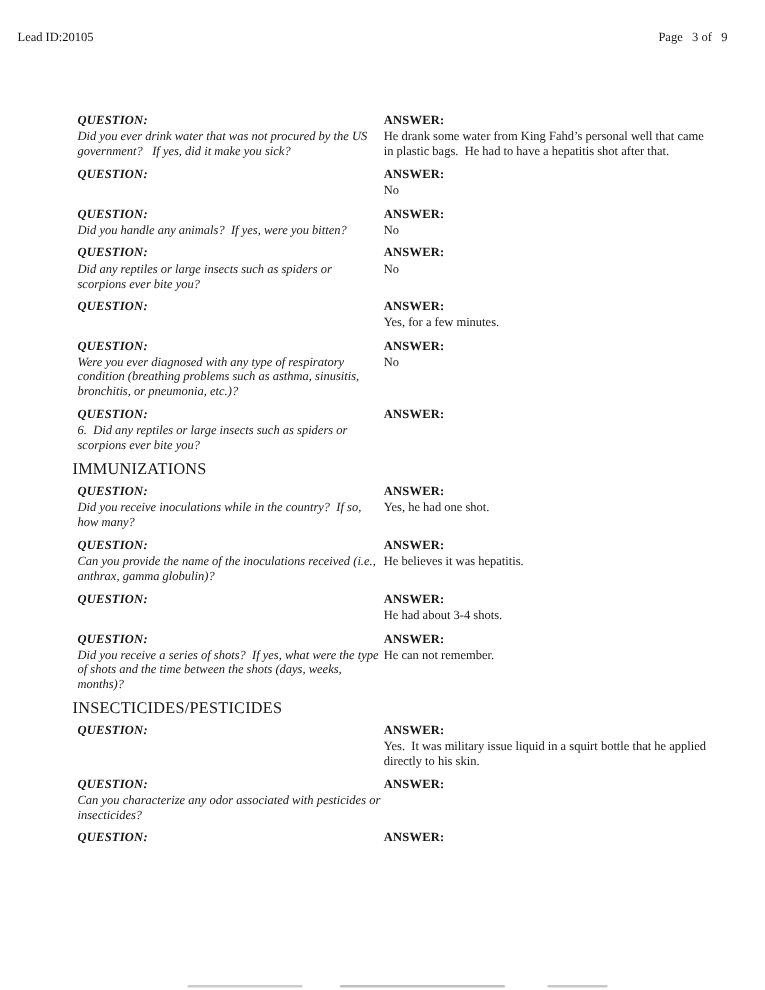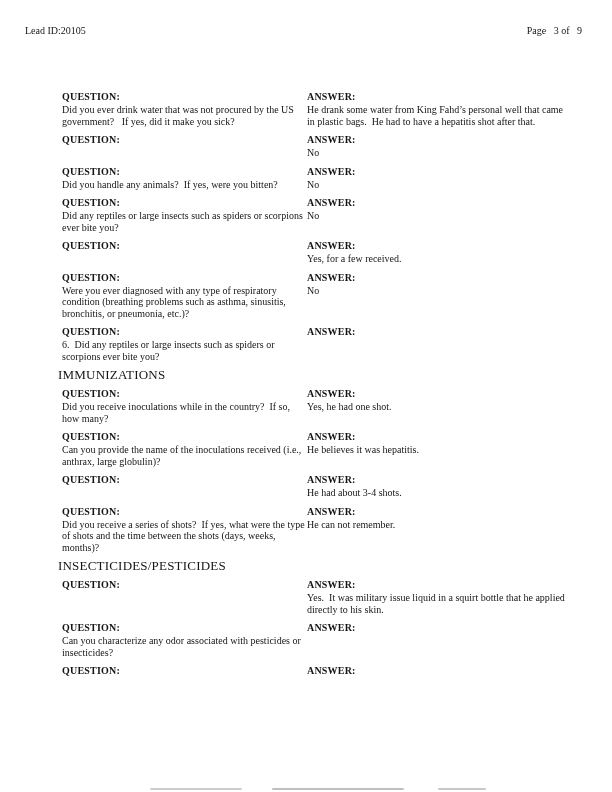--- a/index.html
+++ b/index.html
@@ -11,21 +11,21 @@
     width: 612px;
     height: 792px;
     position: relative;
     overflow: hidden;
     font-family: "Liberation Serif", "DejaVu Serif", serif;
     color: #151515;
   }
   .page-header {
     position: absolute;
     top: 25px;
-    left: 25px;
+    left: 14px;
     right: 30px;
     display: flex;
     justify-content: space-between;
     font-size: 10px;
     line-height: 12px;
   }
   .page-header .pageinfo {
     white-space: pre;
   }
   .content {
@@ -34,20 +34,21 @@
     left: 62px;
     right: 47px;
   }
   .qa-row {
     display: flex;
     margin-bottom: 6px;
   }
   .q-cell {
     flex: 0 0 243px;
     padding-right: 2px;
+    font-style: italic;
   }
   .a-cell {
     flex: 1;
     min-width: 0;
   }
   .qa-label {
     font-weight: bold;
     font-size: 10px;
     line-height: 14px;
     letter-spacing: 0.2px;
@@ -132,21 +133,21 @@
       <div class="qa-text a-text">No</div>
     </div>
   </div>
 
   <div class="qa-row">
     <div class="q-cell">
       <div class="qa-label q-label">QUESTION:</div>
     </div>
     <div class="a-cell">
       <div class="qa-label a-label">ANSWER:</div>
-      <div class="qa-text a-text">Yes, for a few received.</div>
+      <div class="qa-text a-text">Yes, for a few minutes.</div>
     </div>
   </div>
 
   <div class="qa-row">
     <div class="q-cell">
       <div class="qa-label q-label">QUESTION:</div>
       <div class="qa-text q-text">Were you ever diagnosed with any type of respiratory condition (breathing problems such as asthma, sinusitis, bronchitis, or pneumonia, etc.)?</div>
     </div>
     <div class="a-cell">
       <div class="qa-label a-label">ANSWER:</div>
@@ -172,21 +173,21 @@
     </div>
     <div class="a-cell">
       <div class="qa-label a-label">ANSWER:</div>
       <div class="qa-text a-text">Yes, he had one shot.</div>
     </div>
   </div>
 
   <div class="qa-row">
     <div class="q-cell">
       <div class="qa-label q-label">QUESTION:</div>
-      <div class="qa-text q-text">Can you provide the name of the inoculations received (i.e., anthrax, large globulin)?</div>
+      <div class="qa-text q-text">Can you provide the name of the inoculations received (i.e., anthrax, gamma globulin)?</div>
     </div>
     <div class="a-cell">
       <div class="qa-label a-label">ANSWER:</div>
       <div class="qa-text a-text">He believes it was hepatitis.</div>
     </div>
   </div>
 
   <div class="qa-row">
     <div class="q-cell">
       <div class="qa-label q-label">QUESTION:</div>

